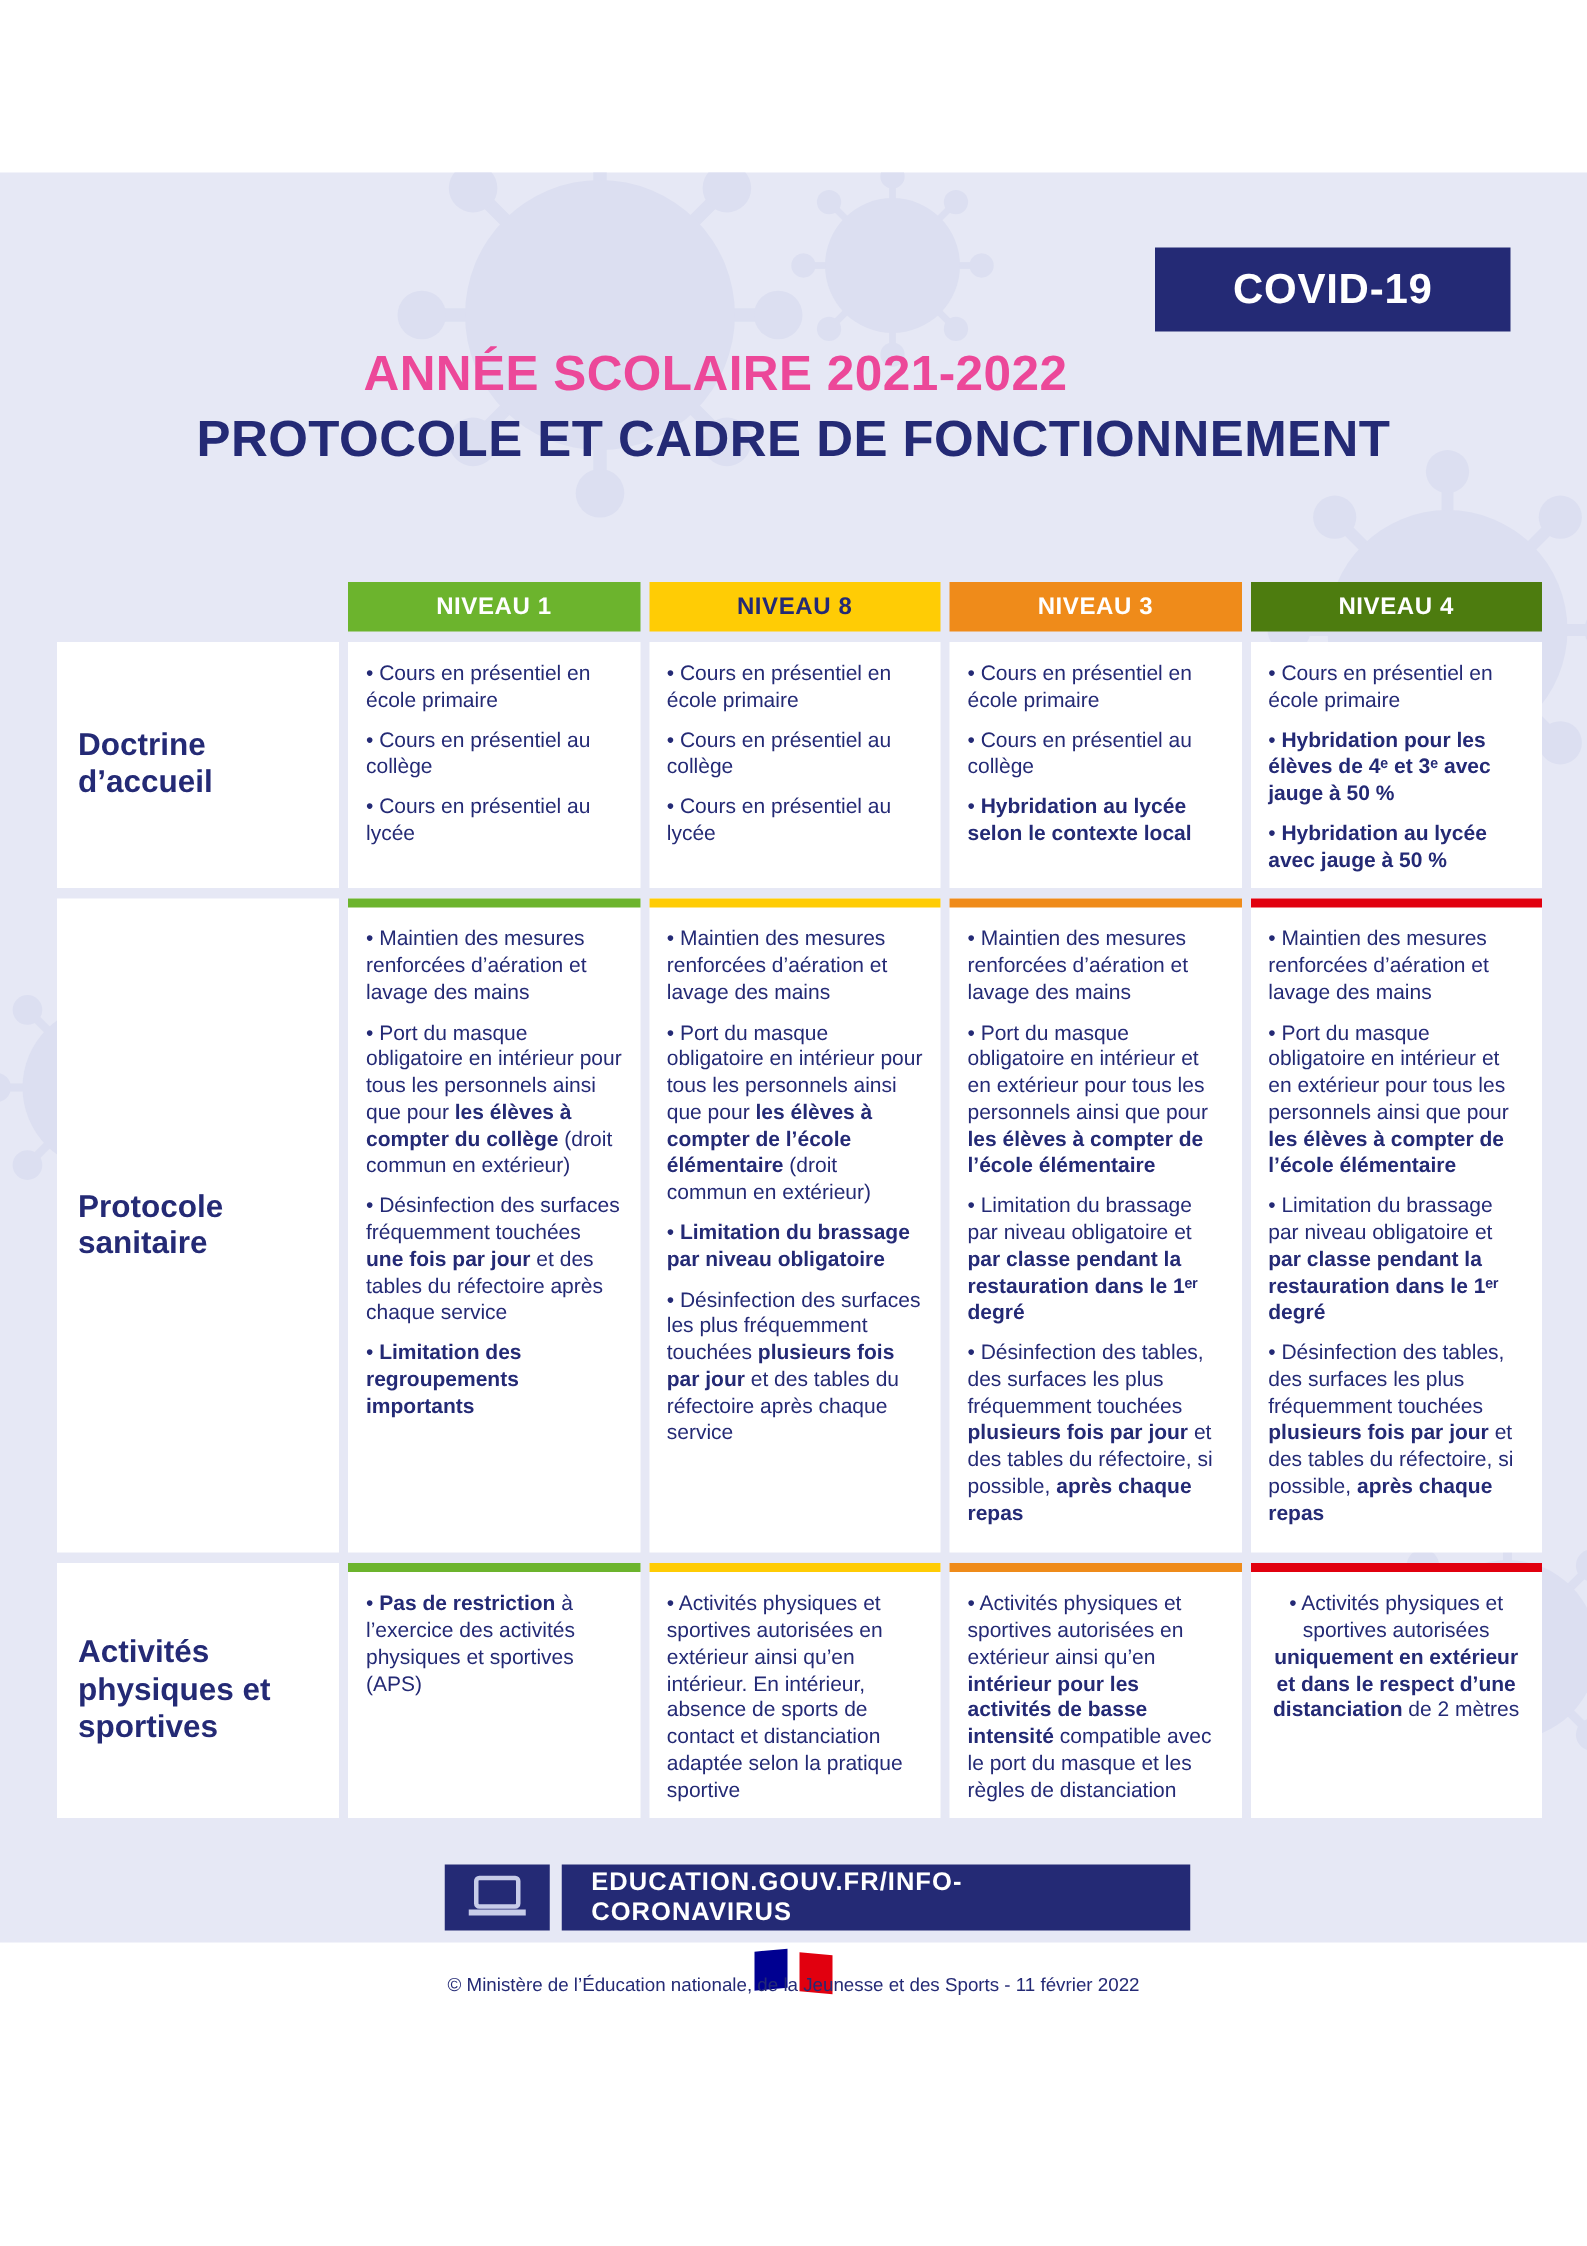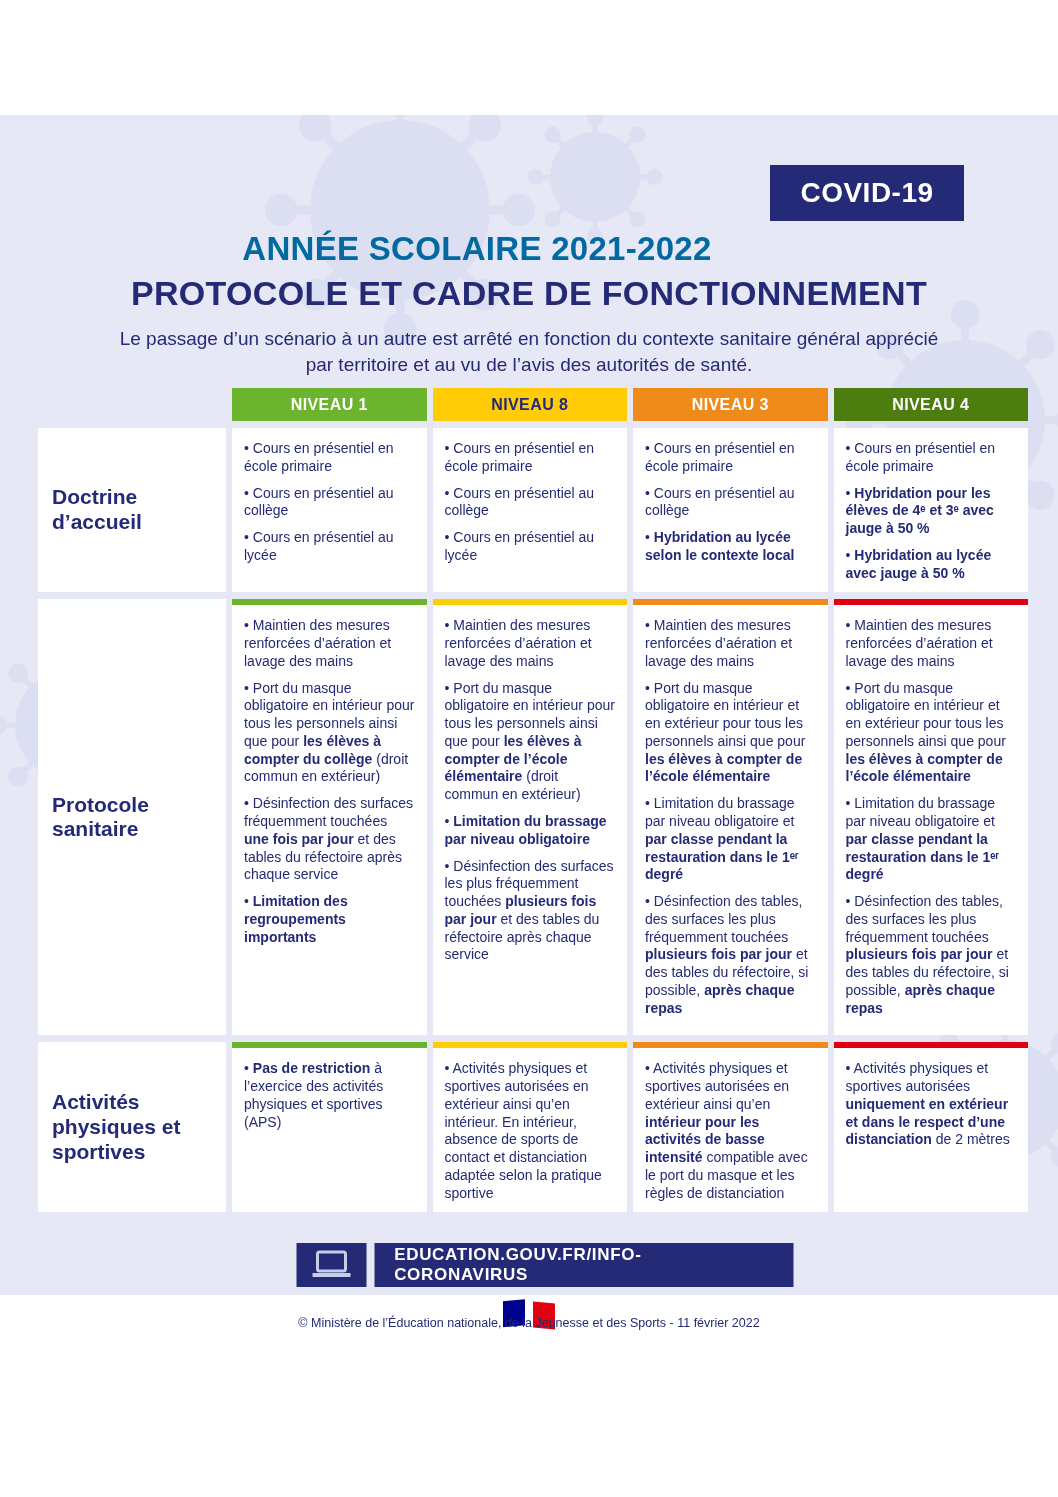--- a/index.html
+++ b/index.html
@@ -1,24 +1,24 @@
 <!DOCTYPE html>
 <html><head>
 <meta charset="utf-8">
 <style>
   html,body{margin:0;padding:0;background:#ffffff;}
   .page{position:relative;width:1058px;height:1497px;margin:0 auto;background:#ffffff;
         font-family:"Liberation Sans", sans-serif;color:#242a75;overflow:hidden;}
   .band{position:absolute;left:0;top:115px;width:1058px;height:1180px;background:#e6e8f5;}
   .wm{position:absolute;left:0;top:0;}
-  .badge{position:absolute;left:770px;top:165px;width:194px;height:56px;background:#242a75;
+  .badge{position:absolute;left:770px;top:165px;width:237px;height:56px;background:#242a75;
          display:flex;align-items:center;justify-content:center;color:#ffffff;
          font-size:28px;font-weight:bold;letter-spacing:0.5px;}
   .title-red{position:absolute;left:0;top:230px;width:954px;margin:0;text-align:center;
-             color:#0369a1;font-size:33px;font-weight:bold;letter-spacing:0.3px;}
+             color:#ec4899;font-size:33px;font-weight:bold;letter-spacing:0.3px;}
   .title-navy{position:absolute;left:0;top:274px;width:1058px;margin:0;text-align:center;
               color:#242a75;font-size:34px;font-weight:bold;letter-spacing:0.3px;}
   .subtitle{position:absolute;left:109px;top:326px;width:840px;margin:0;text-align:center;
             color:#242a75;font-size:19px;line-height:1.35;}
   .table{position:absolute;left:38px;top:388px;width:990px;display:grid;
          grid-template-columns:188px repeat(4,1fr);
          grid-template-rows:33px minmax(146px,auto) minmax(436px,auto) minmax(164px,auto);
          column-gap:6px;row-gap:7px;border-radius:32px;}
   .hdr-spacer{background:transparent;}
   .level-header{display:flex;align-items:center;justify-content:center;
@@ -70,21 +70,20 @@
       </g>
     </svg>
   </div>
 
   <div class="badge">
     <span>COVID-19</span>
   </div>
 
   <h1 class="title-red">ANNÉE SCOLAIRE 2021-2022</h1>
   <h2 class="title-navy">PROTOCOLE ET CADRE DE FONCTIONNEMENT</h2>
-  <p class="subtitle">Le passage d’un scénario à un autre est arrêté en fonction du contexte sanitaire général apprécié par territoire et au vu de l’avis des autorités de santé.</p>
 
   <div class="table" id="table">
       <div class="hdr-spacer"></div>
       <div class="level-header" style="background: rgb(108, 180, 45); color: rgb(255, 255, 255);">NIVEAU 1</div>
       <div class="level-header" style="background: rgb(255, 204, 5); color: rgb(36, 42, 117);">NIVEAU 8</div>
       <div class="level-header" style="background: rgb(239, 139, 26); color: rgb(255, 255, 255);">NIVEAU 3</div>
       <div class="level-header" style="background: #4d7c0f; color: rgb(255, 255, 255);">NIVEAU 4</div>
       <div class="row-label">Doctrine d’accueil</div>
       <div class="cell">
         <p class="bullet">• Cours en présentiel en école primaire</p>
@@ -134,21 +133,21 @@
       <div class="row-label">Activités physiques et sportives</div>
       <div class="cell" style="border-top: 6px solid rgb(108, 180, 45);">
         <p class="bullet">• <b>Pas de restriction</b> à l’exercice des activités physiques et sportives (APS)</p>
       </div>
       <div class="cell" style="border-top: 6px solid rgb(255, 204, 5);">
         <p class="bullet">• Activités physiques et sportives autorisées en extérieur ainsi qu’en intérieur. En intérieur, absence de sports de contact et distanciation adaptée selon la pratique sportive</p>
       </div>
       <div class="cell" style="border-top: 6px solid rgb(239, 139, 26);">
         <p class="bullet">• Activités physiques et sportives autorisées en extérieur ainsi qu’en <b>intérieur pour les activités de basse intensité</b> compatible avec le port du masque et les règles de distanciation</p>
       </div>
-      <div class="cell" style="border-top: 6px solid rgb(225, 0, 15);">
+      <div class="cell" style="border-top: 6px solid rgb(225, 0, 15); text-align: center;">
         <p class="bullet">• Activités physiques et sportives autorisées <b>uniquement en extérieur et dans le respect d’une distanciation</b> de 2 mètres</p>
       </div>
     </div>
 
   <div class="footer-bar">
     <div class="laptop-box">
       <svg width="40" height="30" viewBox="0 0 40 30">
         <rect x="6" y="2" width="28" height="19" rx="2" fill="none" stroke="#c7cce9" stroke-width="3"></rect>
         <rect x="1" y="23" width="38" height="4" fill="#c7cce9"></rect>
       </svg>

